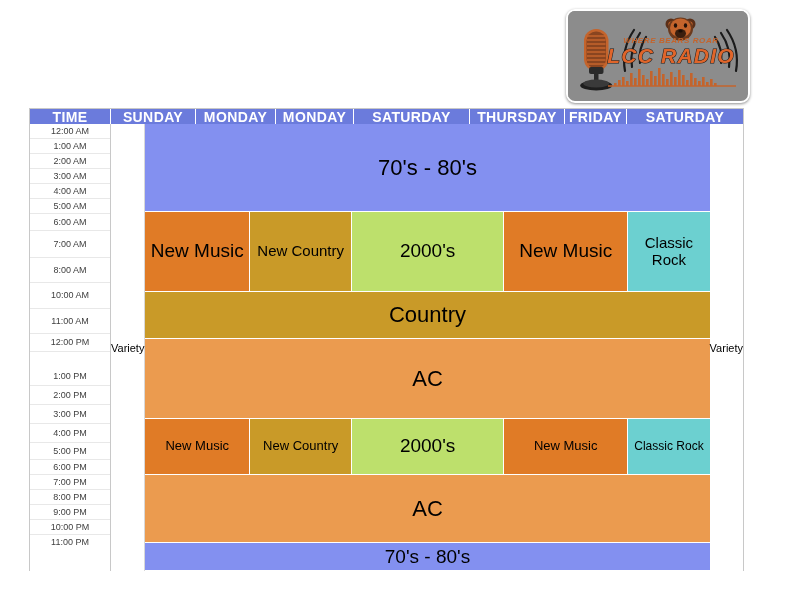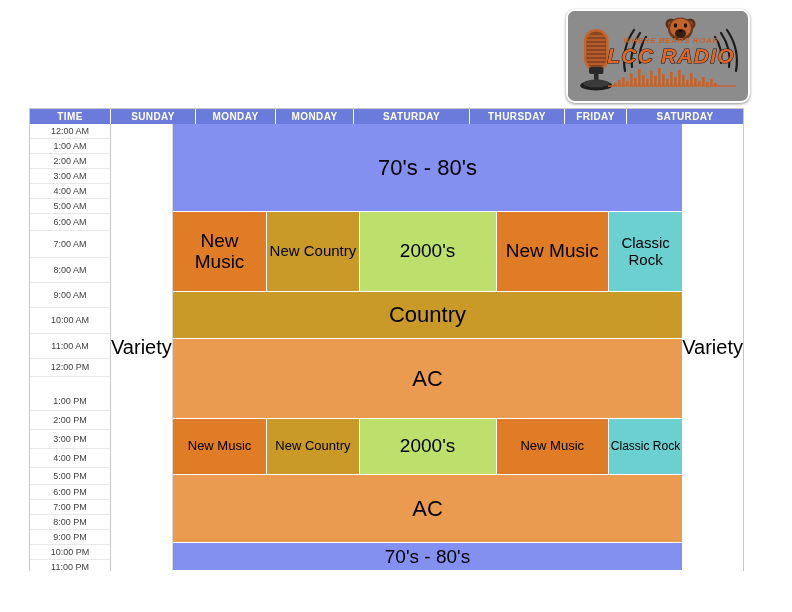--- a/index.html
+++ b/index.html
@@ -42,21 +42,21 @@
   }
 
   .grid-row-header {
     display: flex;
     height: 15px;
     box-sizing: border-box;
   }
   .hcell {
     background: #6b7bdc;
     color: #ffffff;
-    font-size: 10px;
+    font-size: 14px;
     font-weight: bold;
     letter-spacing: 0.4px;
     display: flex;
     align-items: center;
     justify-content: center;
     box-sizing: border-box;
     border-right: 1px solid #ffffff;
     height: 100%;
   }
   .hcell:last-child { border-right: none; }
@@ -89,21 +89,21 @@
   .time-cell:last-child { border-bottom: none; }
 
   
   .variety-col {
     box-sizing: border-box;
     border-right: 1px solid #d8d8d8;
     background: #ffffff;
     display: flex;
     align-items: center;
     justify-content: center;
-    font-size: 20px;
+    font-size: 11px;
     color: #000000;
   }
   #saturday-column { border-right: none; }
 
   
   #weekday-area {
     flex: 1 1 auto;
     display: flex;
     flex-direction: column;
     box-sizing: border-box;
@@ -242,21 +242,20 @@
     <div id="time-column">
         <div class="time-cell" style="height: 15px;">12:00 AM</div>
         <div class="time-cell" style="height: 15px;">1:00 AM</div>
         <div class="time-cell" style="height: 15px;">2:00 AM</div>
         <div class="time-cell" style="height: 15px;">3:00 AM</div>
         <div class="time-cell" style="height: 15px;">4:00 AM</div>
         <div class="time-cell" style="height: 15px;">5:00 AM</div>
         <div class="time-cell" style="height: 17px;">6:00 AM</div>
         <div class="time-cell" style="height: 27px;">7:00 AM</div>
         <div class="time-cell" style="height: 25px;">8:00 AM</div>
-        <div class="time-cell" style="height: 25px;">9:00 AM</div>
         <div class="time-cell" style="height: 26px;">10:00 AM</div>
         <div class="time-cell" style="height: 25px;">11:00 AM</div>
         <div class="time-cell" style="height: 18px;">12:00 PM</div>
         <div class="time-cell" style="height: 18px; margin-top: 16px;">1:00 PM</div>
         <div class="time-cell" style="height: 19px;">2:00 PM</div>
         <div class="time-cell" style="height: 19px;">3:00 PM</div>
         <div class="time-cell" style="height: 19px;">4:00 PM</div>
         <div class="time-cell" style="height: 17px;">5:00 PM</div>
         <div class="time-cell" style="height: 15px;">6:00 PM</div>
         <div class="time-cell" style="height: 15px;">7:00 PM</div>

